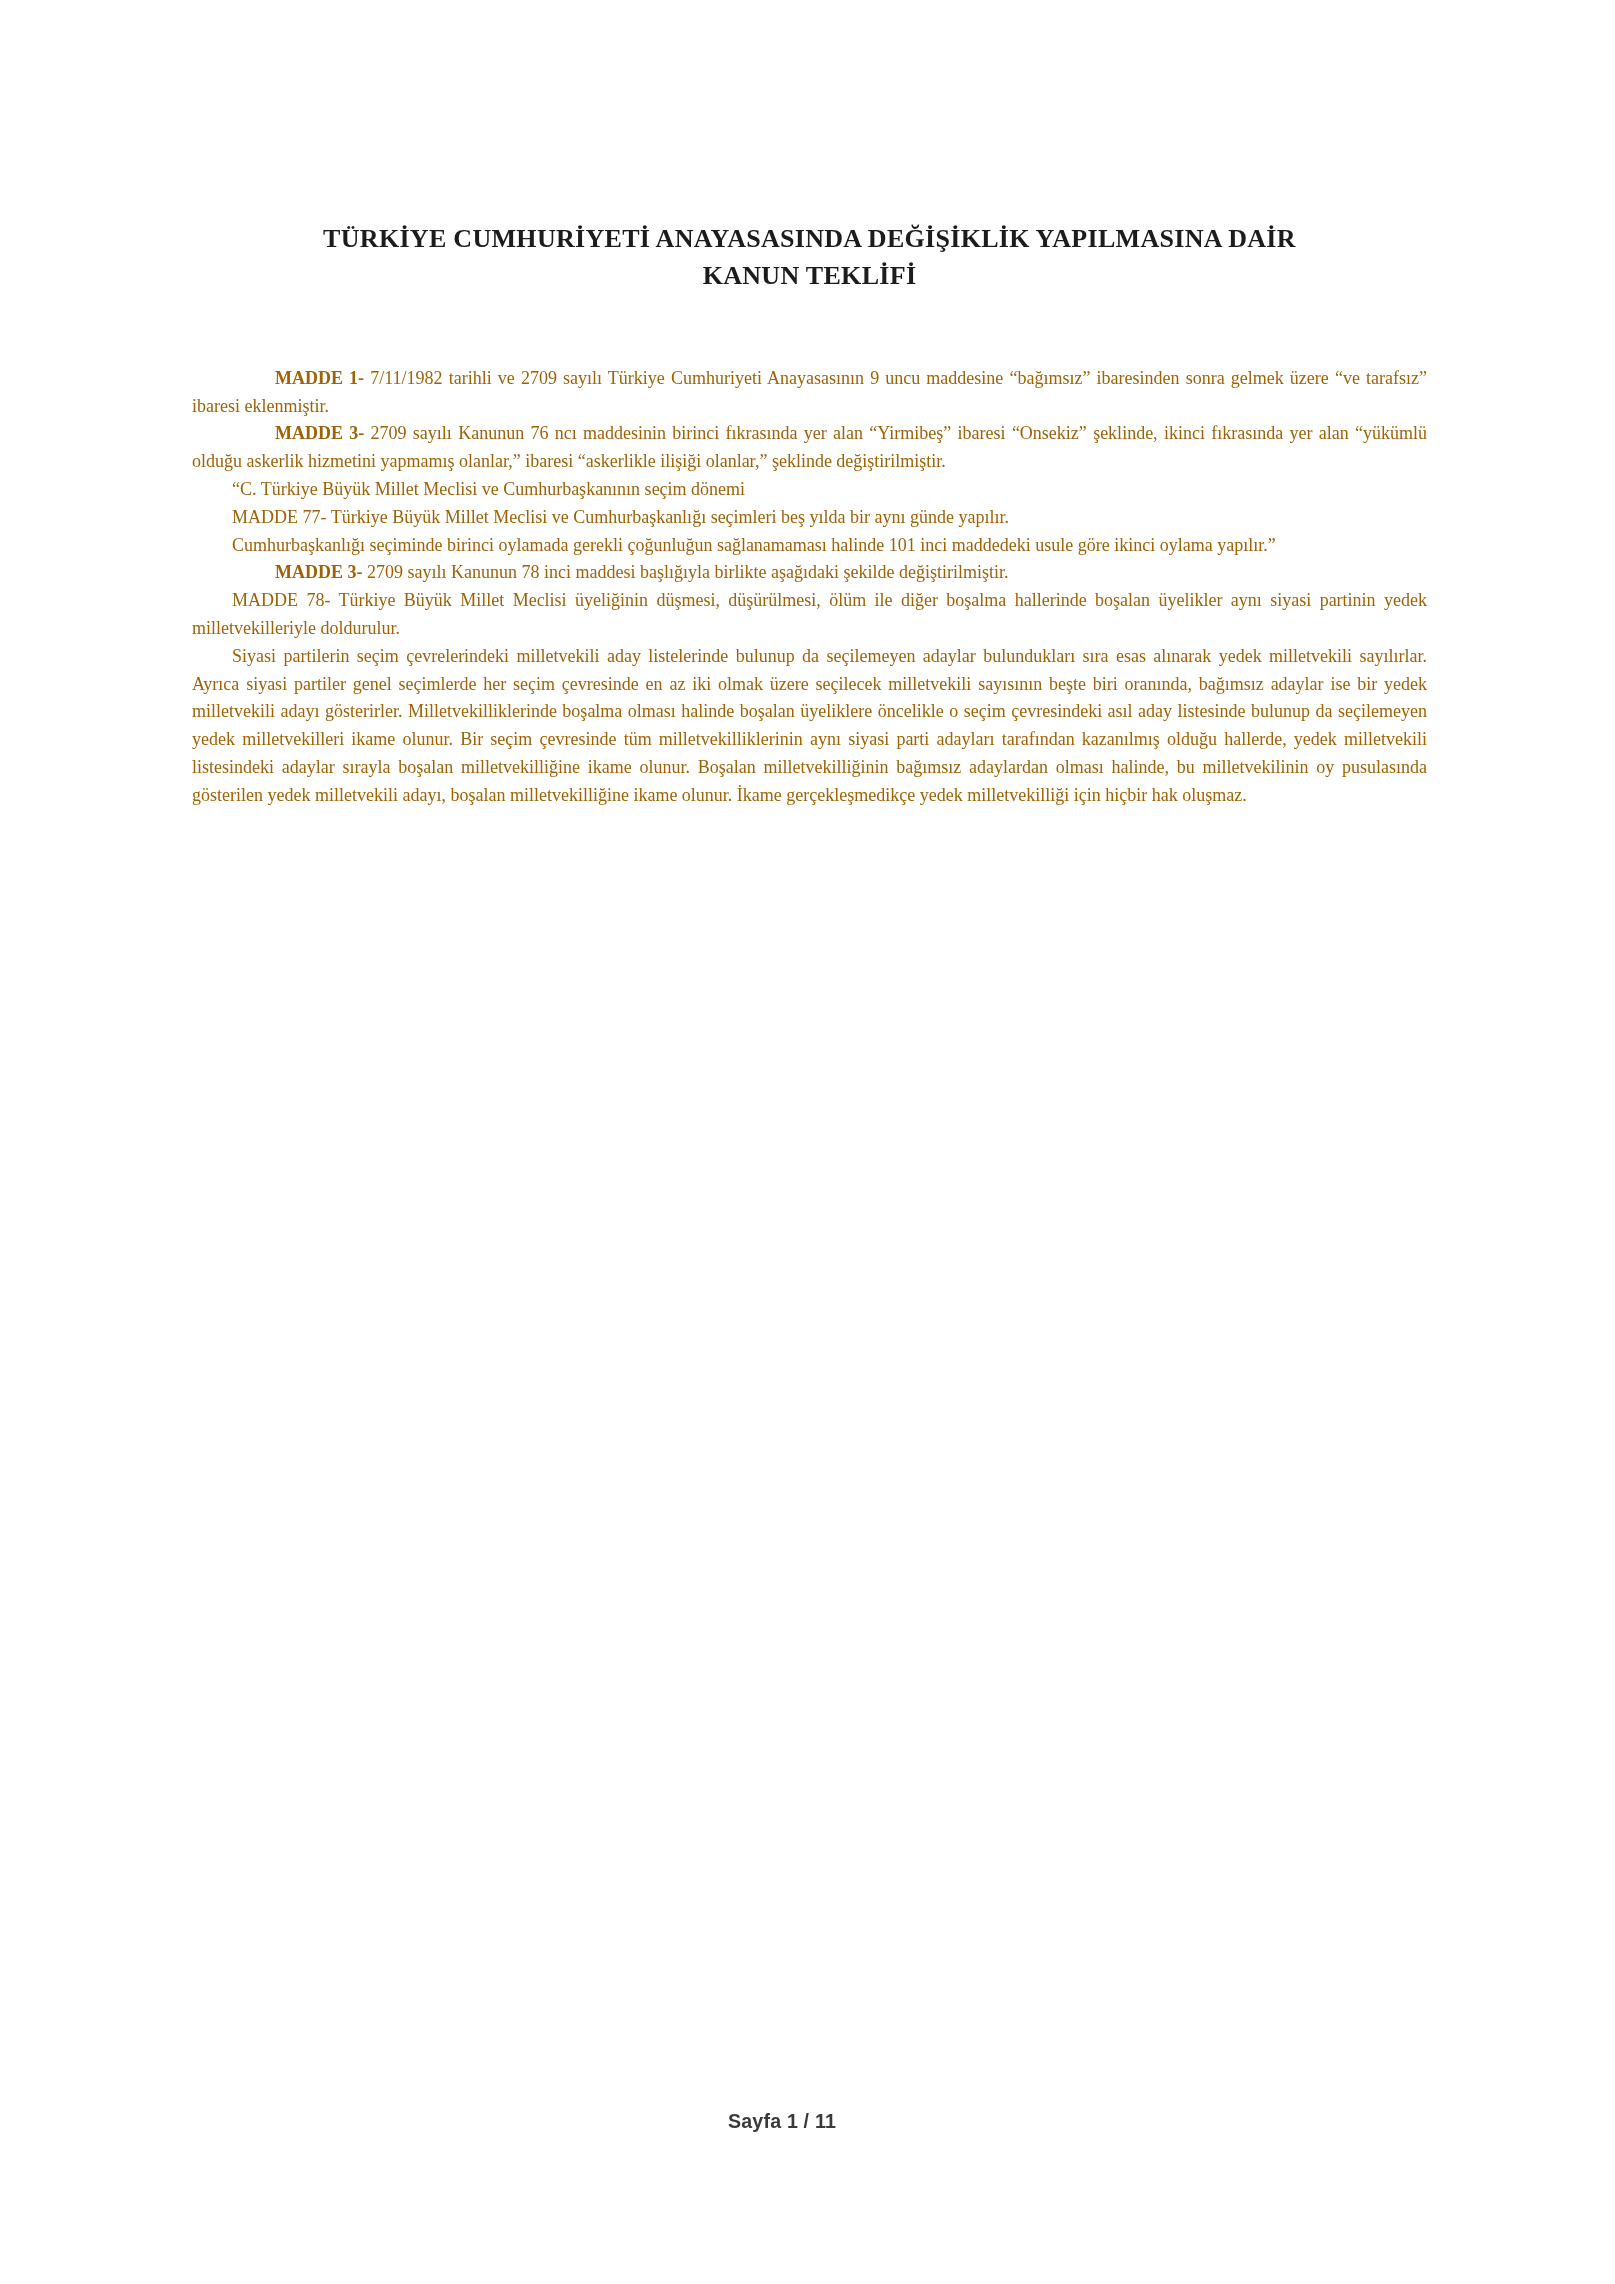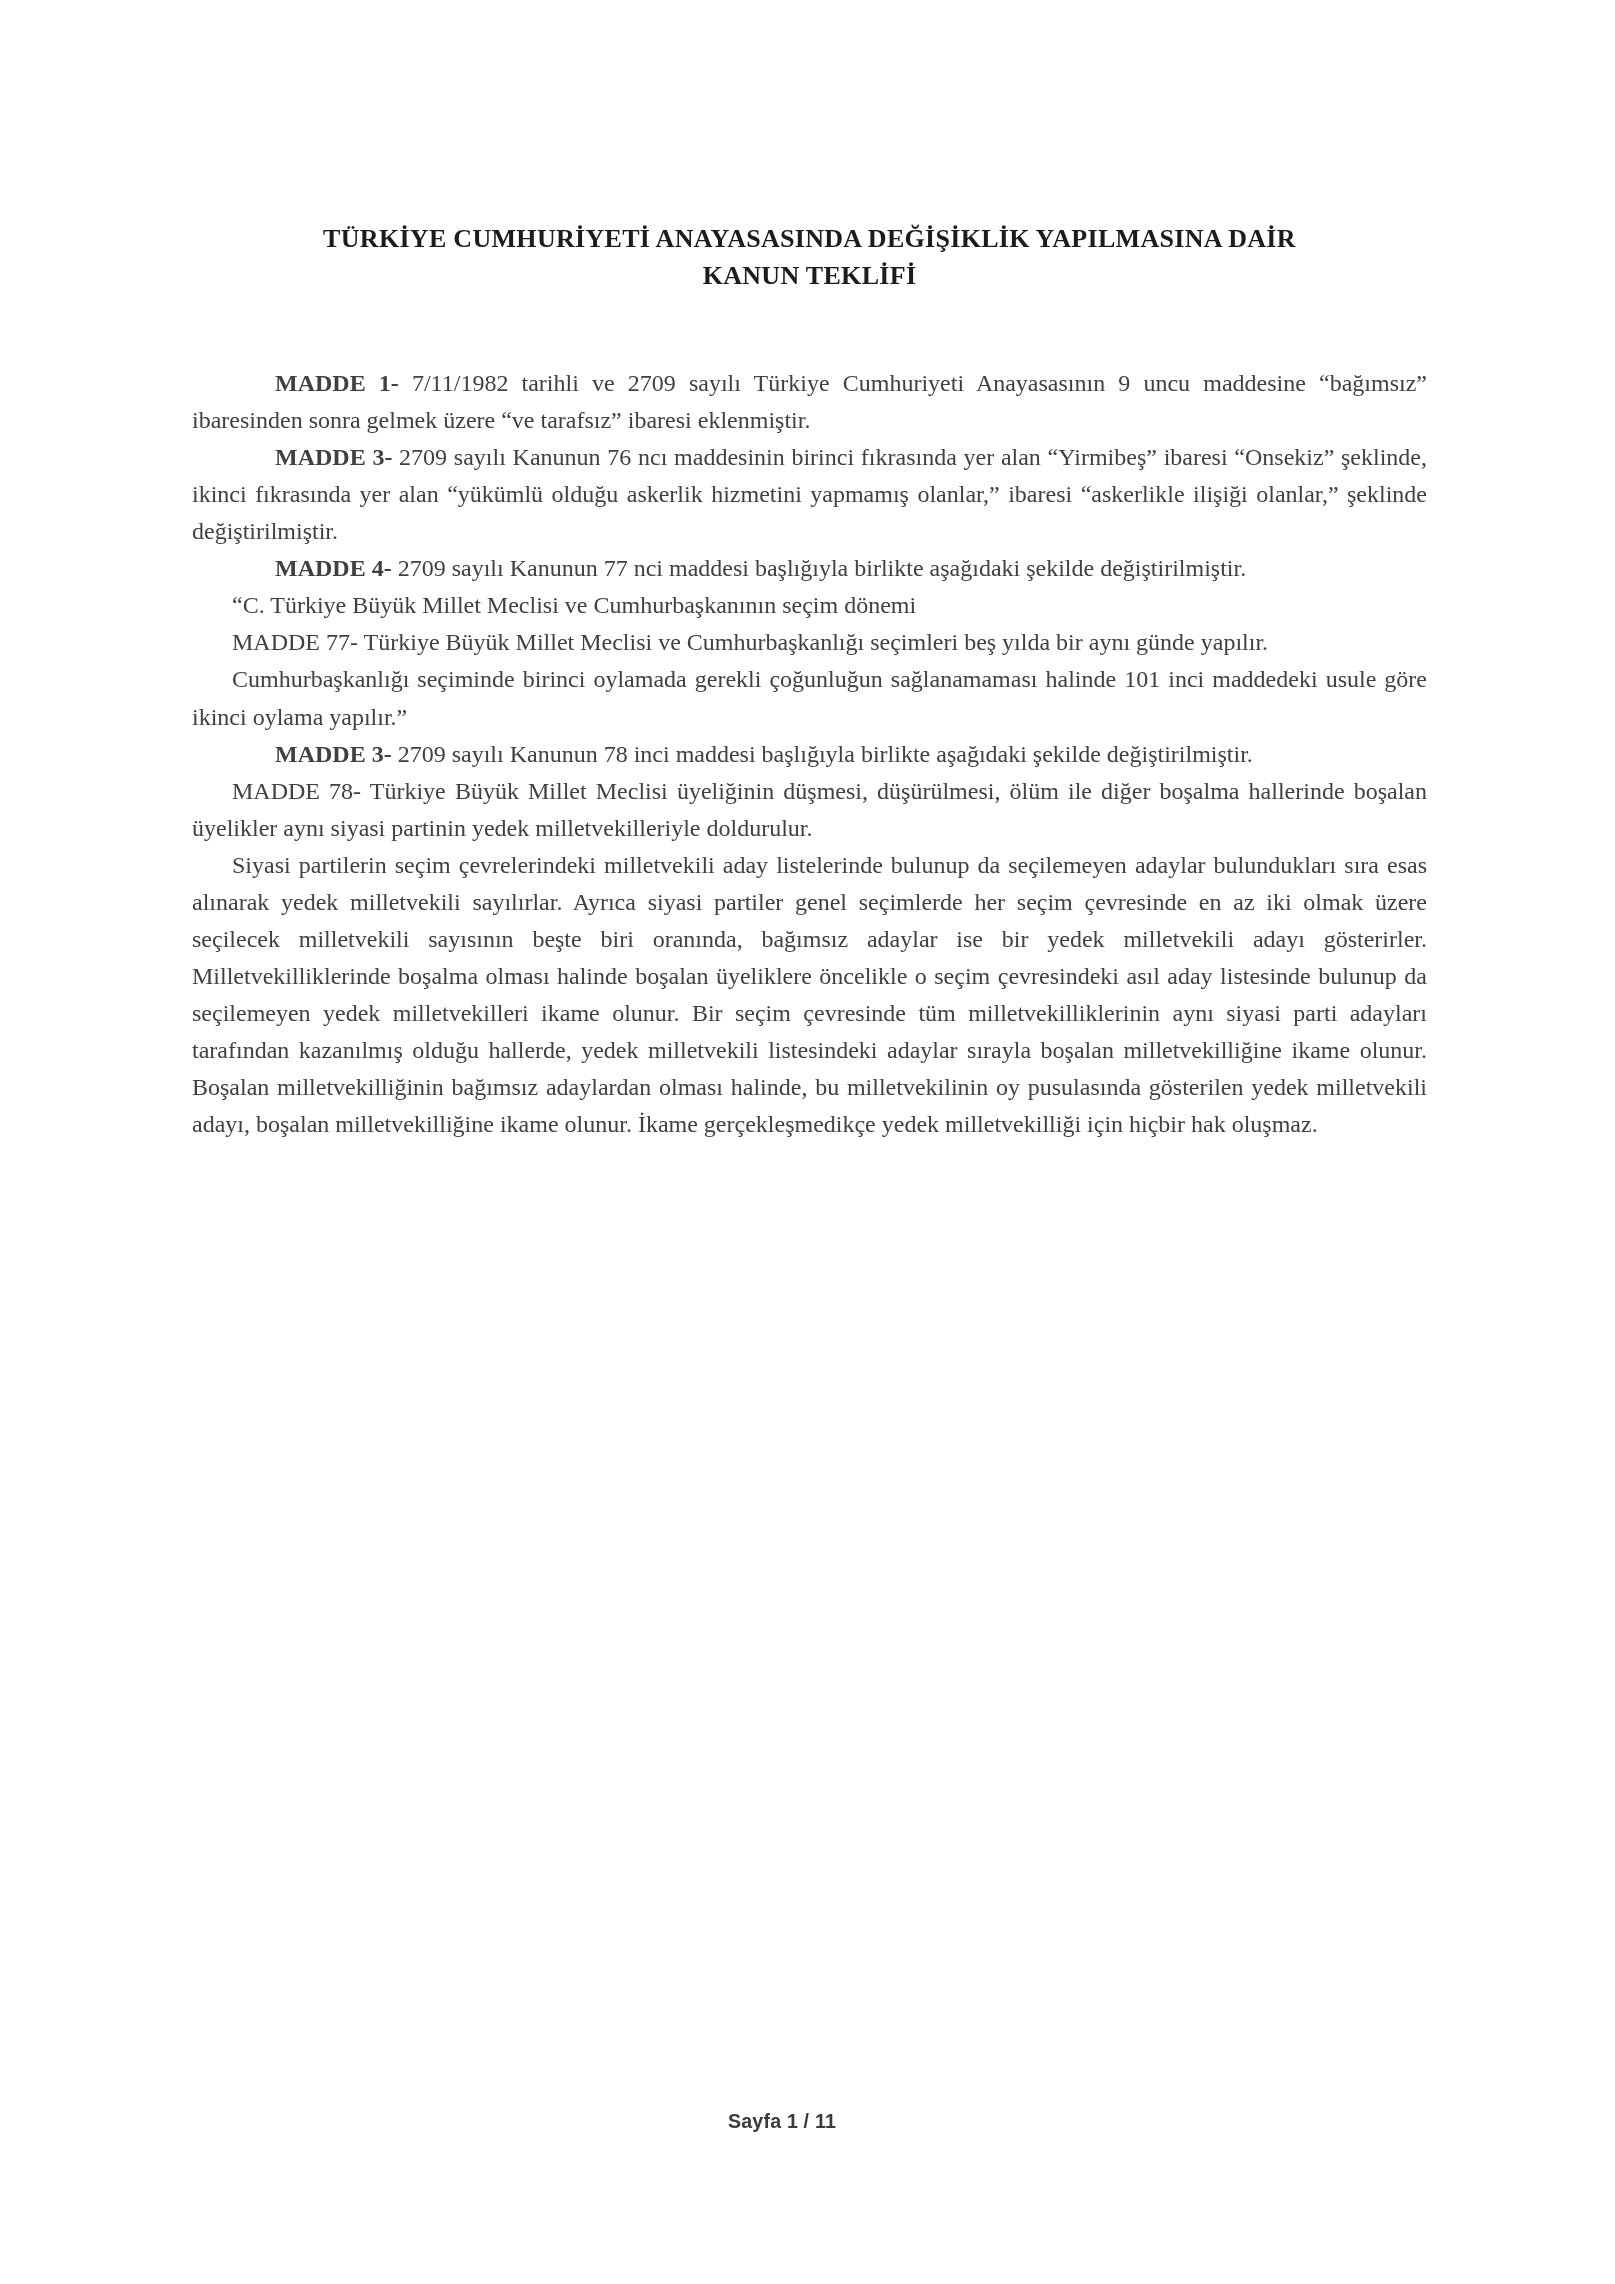--- a/index.html
+++ b/index.html
@@ -46,25 +46,25 @@
     display: block;
   }
 
   
   .body-block {
     margin-top: 70px;
   }
 
   p.para {
     margin: 0;
-    font-size: 24px;
+    font-size: 18px;
     line-height: 1.545;
     text-align: justify;
     text-justify: inter-word;
-    color: #404040;
+    color: #a16207;
     hyphens: none;
   }
 
   
   .gap-lg   { margin-top: 31px; }
   .gap-none { margin-top: 0; }
 
   
   .indent-main { text-indent: 83px; }
   .indent-sub  { text-indent: 40px; }
@@ -104,21 +104,20 @@
       <span class="title-line">KANUN TEKLİFİ</span>
     </h1>
 
     <div class="body-block">
 
       <p class="para indent-main gap-none"><span class="madde-label">MADDE 1-</span><span> 7/11/1982 tarihli ve 2709 sayılı Türkiye Cumhuriyeti Anayasasının 9 uncu maddesine “bağımsız” ibaresinden sonra gelmek üzere “ve tarafsız” ibaresi eklenmiştir.</span></p>
 
 
       <p class="para indent-main gap-lg"><span class="madde-label">MADDE 3-</span><span> 2709 sayılı Kanunun 76 ncı maddesinin birinci fıkrasında yer alan “Yirmibeş” ibaresi “Onsekiz” şeklinde, ikinci fıkrasında yer alan “yükümlü olduğu askerlik hizmetini yapmamış olanlar,” ibaresi “askerlikle ilişiği olanlar,” şeklinde değiştirilmiştir.</span></p>
 
-      <p class="para indent-main gap-lg"><span class="madde-label">MADDE 4-</span><span> 2709 sayılı Kanunun 77 nci maddesi başlığıyla birlikte aşağıdaki şekilde değiştirilmiştir.</span></p>
 
       <p class="para indent-sub gap-none"><span>“C. Türkiye Büyük Millet Meclisi ve Cumhurbaşkanının seçim dönemi</span></p>
 
       <p class="para indent-sub gap-none"><span class="madde-label-plain">MADDE 77-</span><span> Türkiye Büyük Millet Meclisi ve Cumhurbaşkanlığı seçimleri beş yılda bir aynı günde yapılır.</span></p>
 
 
       <p class="para indent-sub gap-none"><span>Cumhurbaşkanlığı seçiminde birinci oylamada gerekli çoğunluğun sağlanamaması halinde 101 inci maddedeki usule göre ikinci oylama yapılır.”</span></p>
 
       <p class="para indent-main gap-lg"><span class="madde-label">MADDE 3-</span><span> 2709 sayılı Kanunun 78 inci maddesi başlığıyla birlikte aşağıdaki şekilde değiştirilmiştir.</span></p>
 

